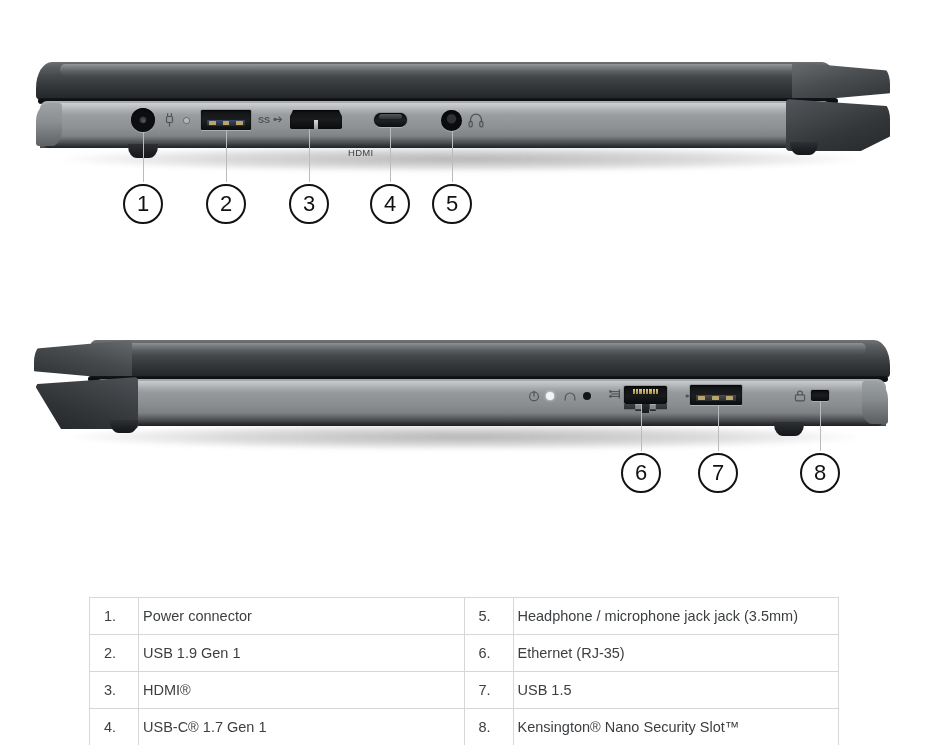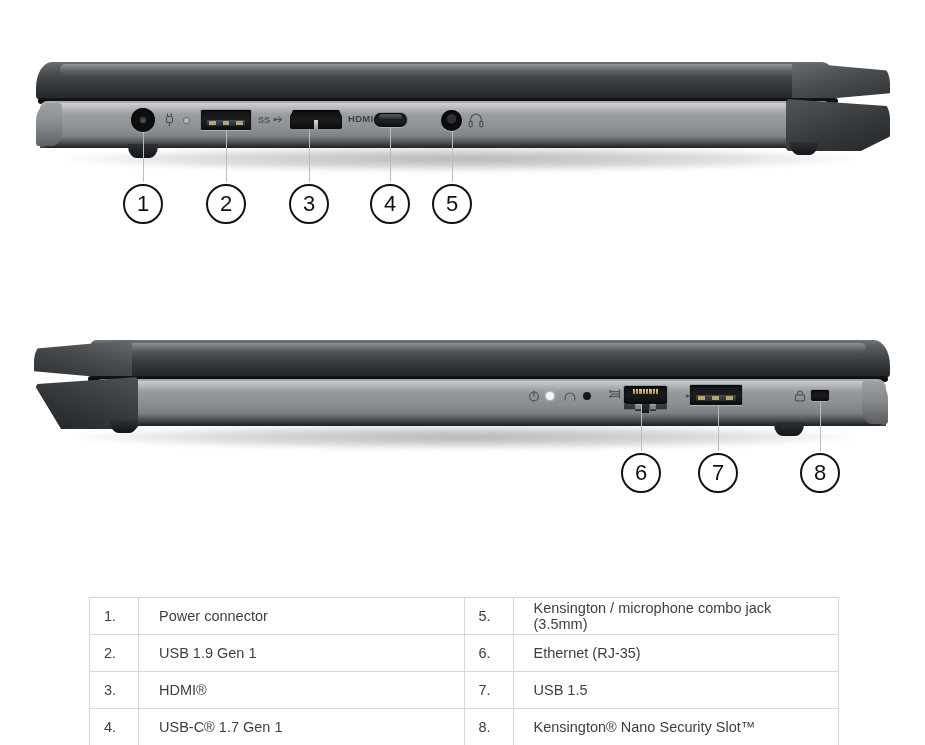--- a/index.html
+++ b/index.html
@@ -334,25 +334,26 @@
     position: absolute;
     color: #4a4d50;
     fill: #4a4d50;
     opacity: 0.92;
     pointer-events: none;
     user-select: none;
   }
   .mark-text {
     position: absolute;
     font-family: "Liberation Sans", sans-serif;
-    font-weight: 700;
+    font-weight: 400;
     color: #3f4245;
     letter-spacing: 0.3px;
     white-space: nowrap;
     user-select: none;
+    margin-top: 34px;
   }
 
   
   .led {
     position: absolute;
     border-radius: 50%;
   }
   .led.on  { background: #f2f4f5; box-shadow: 0 0 3px rgba(255,255,255,0.9); }
   .led.off { background: #141618; }
 
@@ -393,21 +394,21 @@
     font-size: 14.5px;
     color: #3c3f41;
     font-family: "Liberation Sans", sans-serif;
   }
   .legend .num {
     width: 34px;
     padding-left: 14px;
     white-space: nowrap;
   }
   .legend .txt {
-    padding-left: 20px;
+    padding-left: 4px;
     padding-right: 10px;
   }
 </style>
 </head>
 <body>
 
 <div class="stage">
 
   <div class="laptop" style="left:0; top:0; width:925px; height:200px;">
 
@@ -573,21 +574,21 @@
     <div class="callout" style="left:698px; top:453px;">7</div>
     <div class="callout" style="left:800px; top:453px;">8</div>
   </div>
 
   <table class="legend">
     <tbody>
       <tr>
         <td class="num">1.</td>
         <td class="txt">Power connector</td>
         <td class="num">5.</td>
-        <td class="txt">Kensington / microphone combo jack (3.5mm)</td>
+        <td class="txt">Headphone / microphone jack jack (3.5mm)</td>
       </tr>
       <tr>
         <td class="num">2.</td>
         <td class="txt">USB 1.9 Gen 1</td>
         <td class="num">6.</td>
         <td class="txt">Ethernet (RJ-35)</td>
       </tr>
       <tr>
         <td class="num">3.</td>
         <td class="txt">HDMI®</td>

